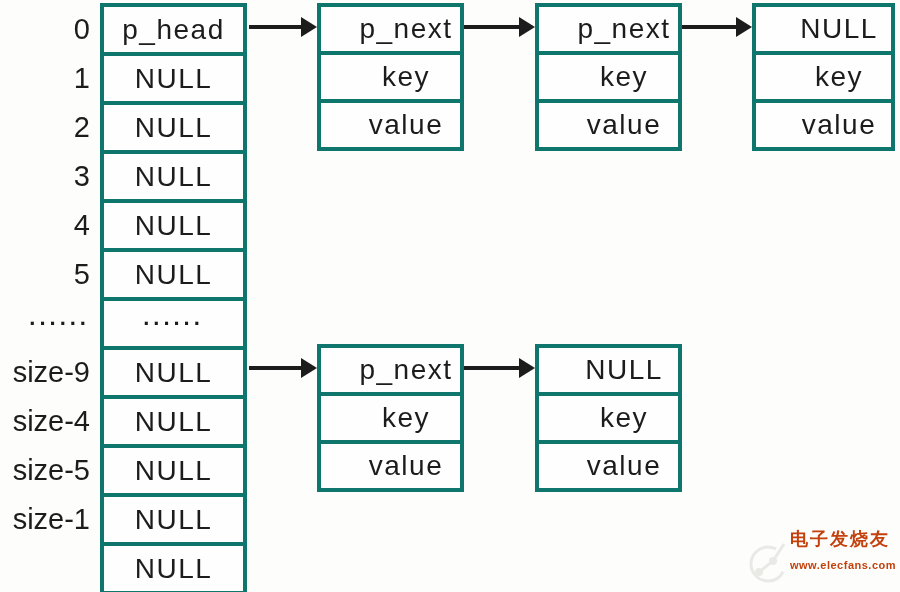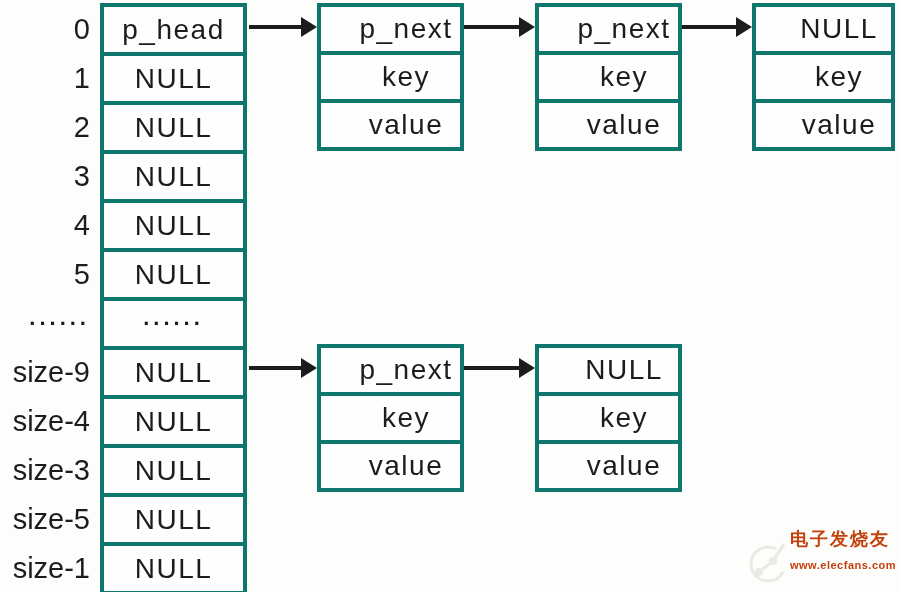--- a/index.html
+++ b/index.html
@@ -62,21 +62,20 @@
   <div class="col labels">
     <div class="lab">0</div>
     <div class="lab">1</div>
     <div class="lab">2</div>
     <div class="lab">3</div>
     <div class="lab">4</div>
     <div class="lab">5</div>
     <div class="lab dots">......</div>
     <div class="lab">size-9</div>
     <div class="lab">size-4</div>
-    <div class="lab">size-3</div>
     <div class="lab">size-5</div>
     <div class="lab">size-1</div>
   </div>
 
   <div class="col array">
     <div class="cell">p_head</div>
     <div class="cell">NULL</div>
     <div class="cell">NULL</div>
     <div class="cell">NULL</div>
     <div class="cell">NULL</div>

